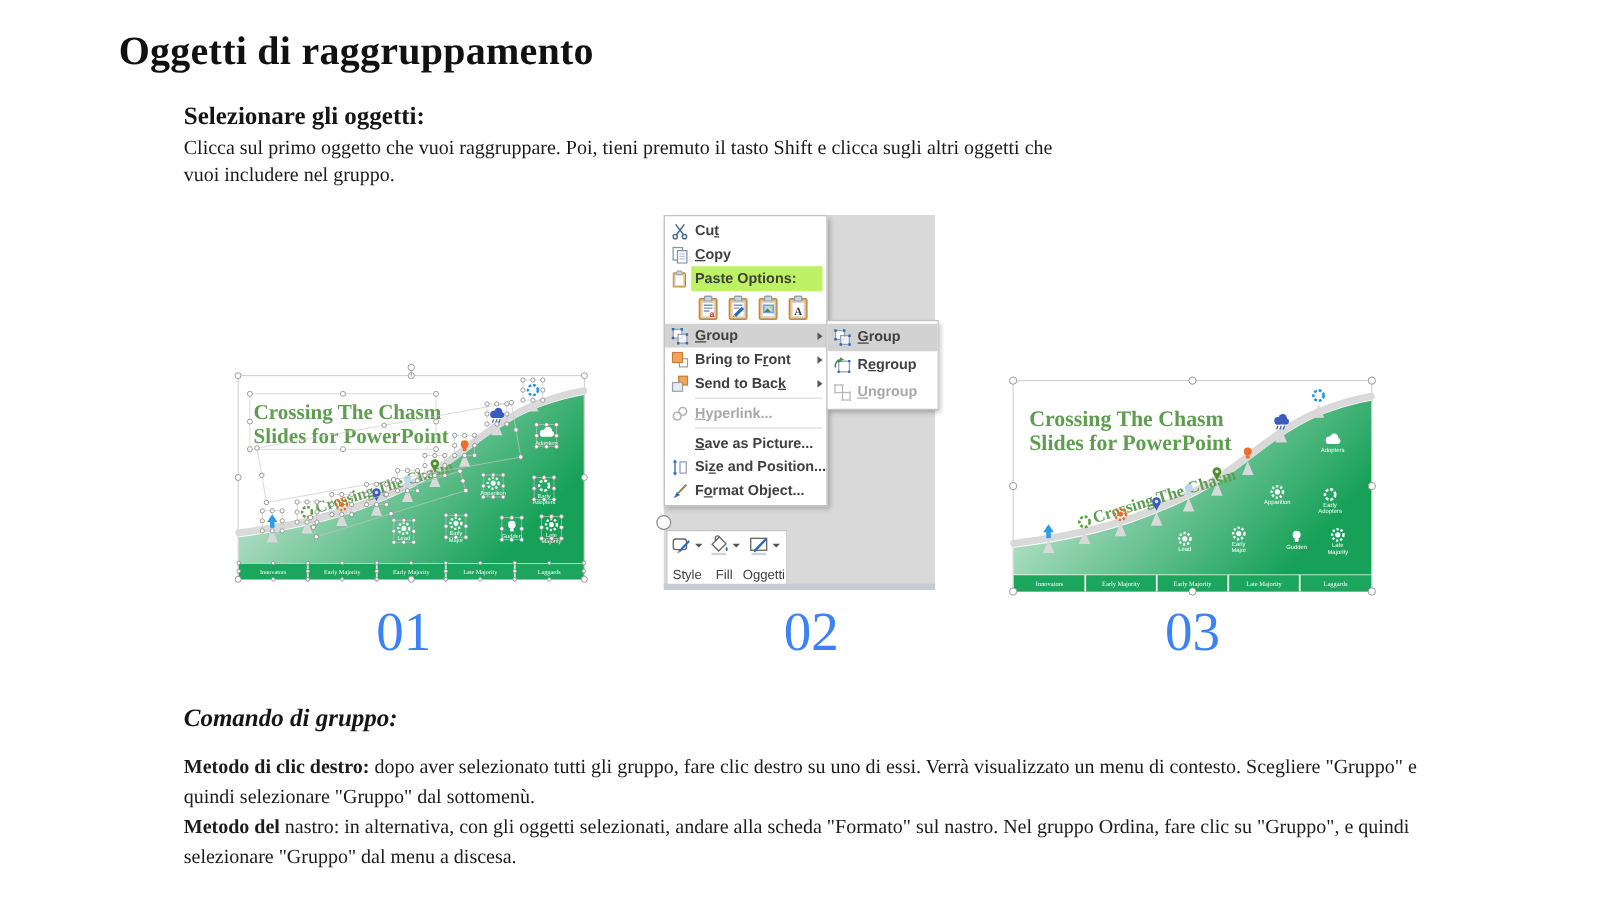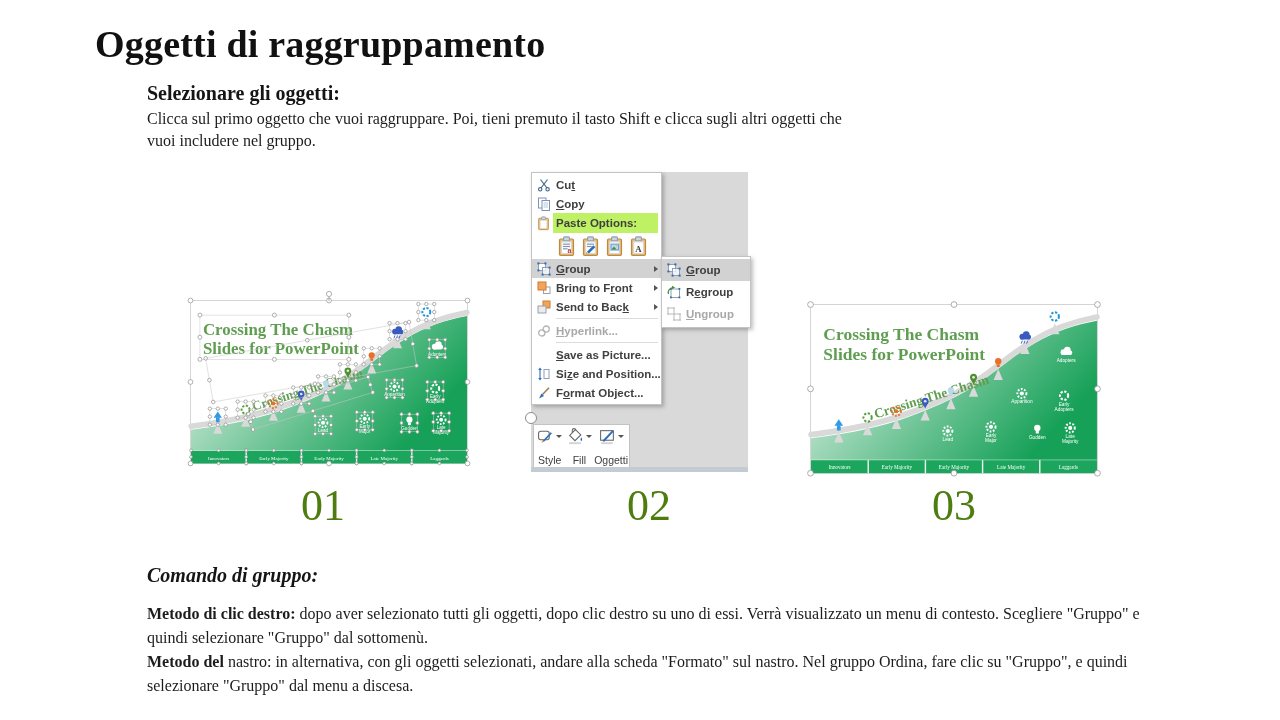--- a/index.html
+++ b/index.html
@@ -1,27 +1,27 @@
 <!DOCTYPE html>
 <html><head>
 <meta charset="utf-8">
 <style>
   html,body{margin:0;padding:0;}
   body{width:1280px;height:720px;background:#ffffff;position:relative;overflow:hidden;
        font-family:"Liberation Serif",serif;color:#1c1c1c;}
   .abs{position:absolute;}
-  #main-title{left:95px;top:22px;font-size:38px;font-weight:bold;color:#111;letter-spacing:0.2px;}
+  #main-title{left:95px;top:22px;font-size:32px;font-weight:bold;color:#111;letter-spacing:0.2px;}
   .sec-heading{font-size:20px;font-weight:bold;color:#151515;}
   #select-heading{left:147px;top:82px;font-family:Liberation Serif, serif;}
   #select-body{left:147px;top:108px;width:715px;font-size:16px;line-height:22px;}
   #command-heading{left:147px;top:564px;font-style:italic;}
   #command-body{left:147px;top:602px;width:995px;font-size:16px;line-height:24px;}
   .cmd-p{margin:0;}
   .lead{font-weight:bold;text-align:right;}
-  .step-num{top:480px;font-size:44px;color:#4d7c0f;transform:translateX(-50%);}
+  .step-num{top:480px;font-size:44px;color:#3b82f6;transform:translateX(-50%);}
   #fig1{left:190px;top:300px;width:278px;height:171px;}
   #fig3{left:810px;top:304px;width:288px;height:177px;}
   #fig2{left:531px;top:172px;width:217px;height:300px;background:#d9d9d9;font-family:"Liberation Sans",sans-serif;}
   #fig2 .bottom-strip{position:absolute;left:0;bottom:0;width:100%;height:5px;background:#c5cbd3;}
   .menu-panel{position:absolute;left:0;top:0;width:131px;background:#fff;border:1px solid #c3c3c3;
      box-shadow:2px 2px 4px rgba(0,0,0,.25);padding:2px 0;box-sizing:border-box;font-size:11.5px;color:#404040;}
   .menu-row{display:flex;align-items:center;height:19px;padding:0 3px 0 2px;}
   .menu-row .mi{width:19px;min-width:19px;height:16px;display:flex;align-items:center;justify-content:center;}
   .menu-row .lbl{flex:1;white-space:nowrap;padding-left:3px;font-weight:bold;}
   .menu-row.hl{background:#d2d2d2;}
@@ -790,15 +790,15 @@
       </g>
     </svg>
   </div>
 
 <div class="abs step-num" style="left:323px">01</div>
 <div class="abs step-num" style="left:649px">02</div>
 <div class="abs step-num" style="left:954px">03</div>
 
 <div class="abs sec-heading" id="command-heading">Comando di gruppo:</div>
 <div class="abs" id="command-body">
-  <p class="cmd-p"><span class="lead">Metodo di clic destro:</span><span> dopo aver selezionato tutti gli oggetti, dopo clic destro su uno di essi. Verrà visualizzato un menu di contesto. Scegliere "Gruppo" e quindi selezionare "Gruppo" dal sottomenù.</span></p>
+  <p class="cmd-p"><span class="lead">Metodo di clic destro:</span><span> dopo aver selezionato tutti gli gruppo, fare clic destro su uno di essi. Verrà visualizzato un menu di contesto. Scegliere "Gruppo" e quindi selezionare "Gruppo" dal sottomenù.</span></p>
   <p class="cmd-p"><span class="lead">Metodo del</span><span> nastro: in alternativa, con gli oggetti selezionati, andare alla scheda "Formato" sul nastro. Nel gruppo Ordina, fare clic su "Gruppo", e quindi selezionare "Gruppo" dal menu a discesa.</span></p>
 </div>
 
 </body></html>

